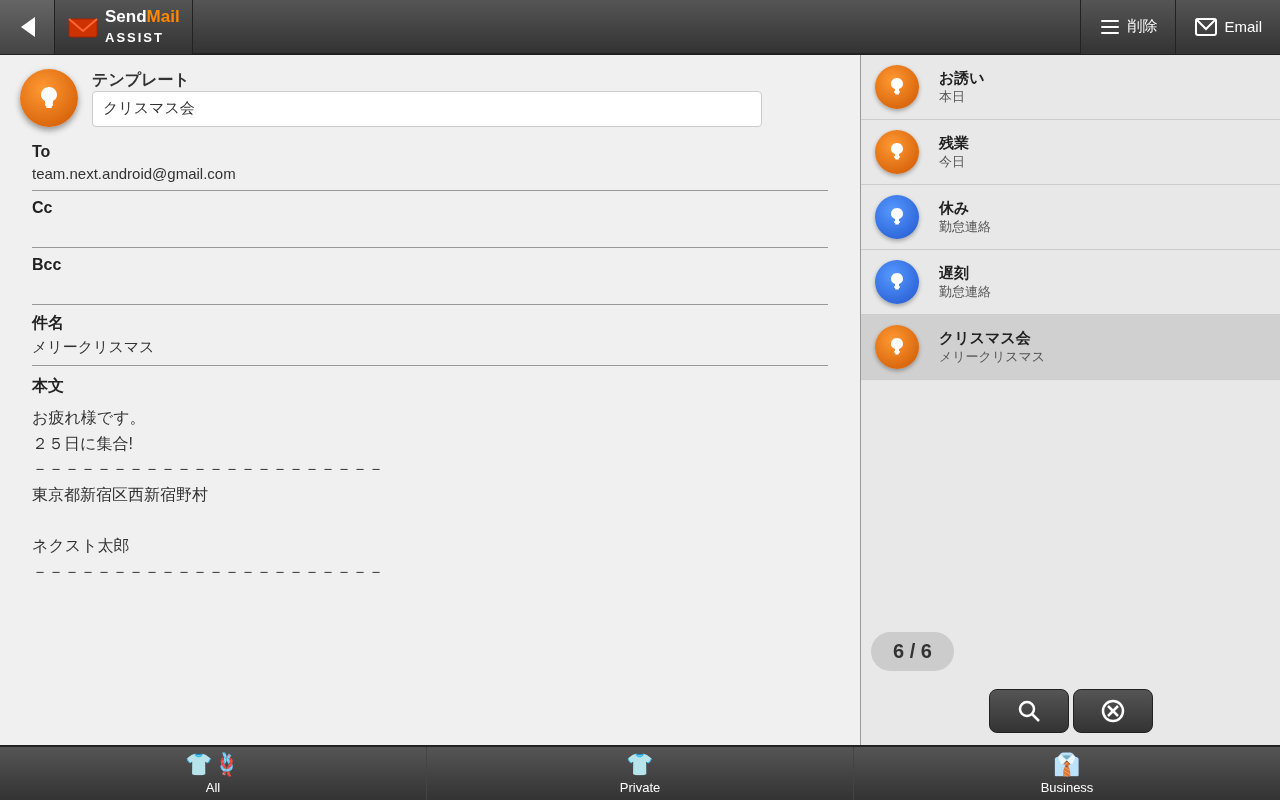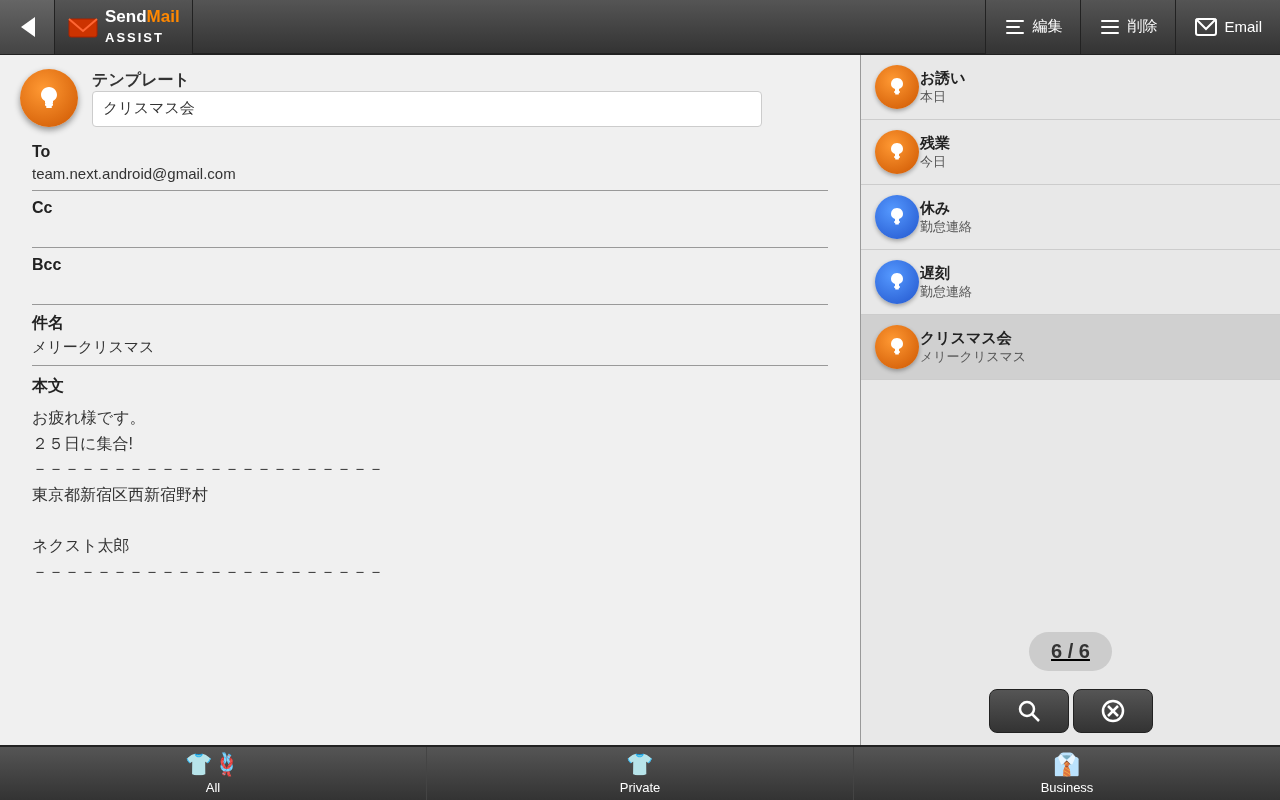--- a/index.html
+++ b/index.html
@@ -157,21 +157,21 @@
     
     #template-list {
       flex: 1;
       overflow-y: auto;
     }
     .template-item {
       display: flex;
       align-items: center;
       padding: 10px 14px;
       border-bottom: 1px solid #ccc;
-      gap: 1px;
+      gap: 20px;
       cursor: pointer;
       background: #e8e8e8;
     }
     .template-item.selected { background: #d0d0d0; }
     .template-item-icon {
       width: 44px;
       height: 44px;
       border-radius: 50%;
       display: flex;
       align-items: center;
@@ -192,23 +192,22 @@
       color: #222;
     }
     .template-item-sub {
       font-size: 13px;
       color: #555;
     }
 
     
     #pagination-area {
       display: flex;
-      justify-content: center;
+      justify-content: flex-start;
       padding: 10px;
-      text-decoration: underline;
     }
     #page-badge {
       background: #ccc;
       border-radius: 20px;
       padding: 8px 22px;
       font-size: 20px;
       font-weight: bold;
       color: #333;
     }
 
@@ -266,28 +265,20 @@
     <svg width="32" height="32" viewBox="0 0 32 32" style="margin-right:6px;">
       <rect x="2" y="8" width="28" height="18" rx="2" fill="#cc3300" stroke="#aa2200" stroke-width="1"></rect>
       <polyline points="2,8 16,20 30,8" stroke="#ff6633" stroke-width="2" fill="none"></polyline>
     </svg>
     <span style="color:white;font-size:17px;font-weight:bold;">Send<span style="color:#ff8800;">Mail</span><br><span style="font-size:13px;letter-spacing:2px;">ASSIST</span></span>
   </div>
   <div class="top-actions">
     <div class="top-action-btn">
       <svg width="22" height="22" viewBox="0 0 22 22" fill="white">
           <rect x="2" y="4" width="18" height="2" rx="1"></rect>
-          <rect x="2" y="10" width="14" height="2" rx="1"></rect>
-          <rect x="2" y="16" width="18" height="2" rx="1"></rect>
-        </svg>
-      <span>編集</span>
-    </div>
-    <div class="top-action-btn">
-      <svg width="22" height="22" viewBox="0 0 22 22" fill="white">
-          <rect x="2" y="4" width="18" height="2" rx="1"></rect>
           <rect x="2" y="10" width="18" height="2" rx="1"></rect>
           <rect x="2" y="16" width="18" height="2" rx="1"></rect>
         </svg>
       <span>削除</span>
     </div>
     <div class="top-action-btn">
       <svg width="24" height="24" viewBox="0 0 24 24" fill="none" stroke="white" stroke-width="2">
         <rect x="2" y="4" width="20" height="16" rx="2"></rect>
         <polyline points="2,4 12,14 22,4"></polyline>
       </svg>

